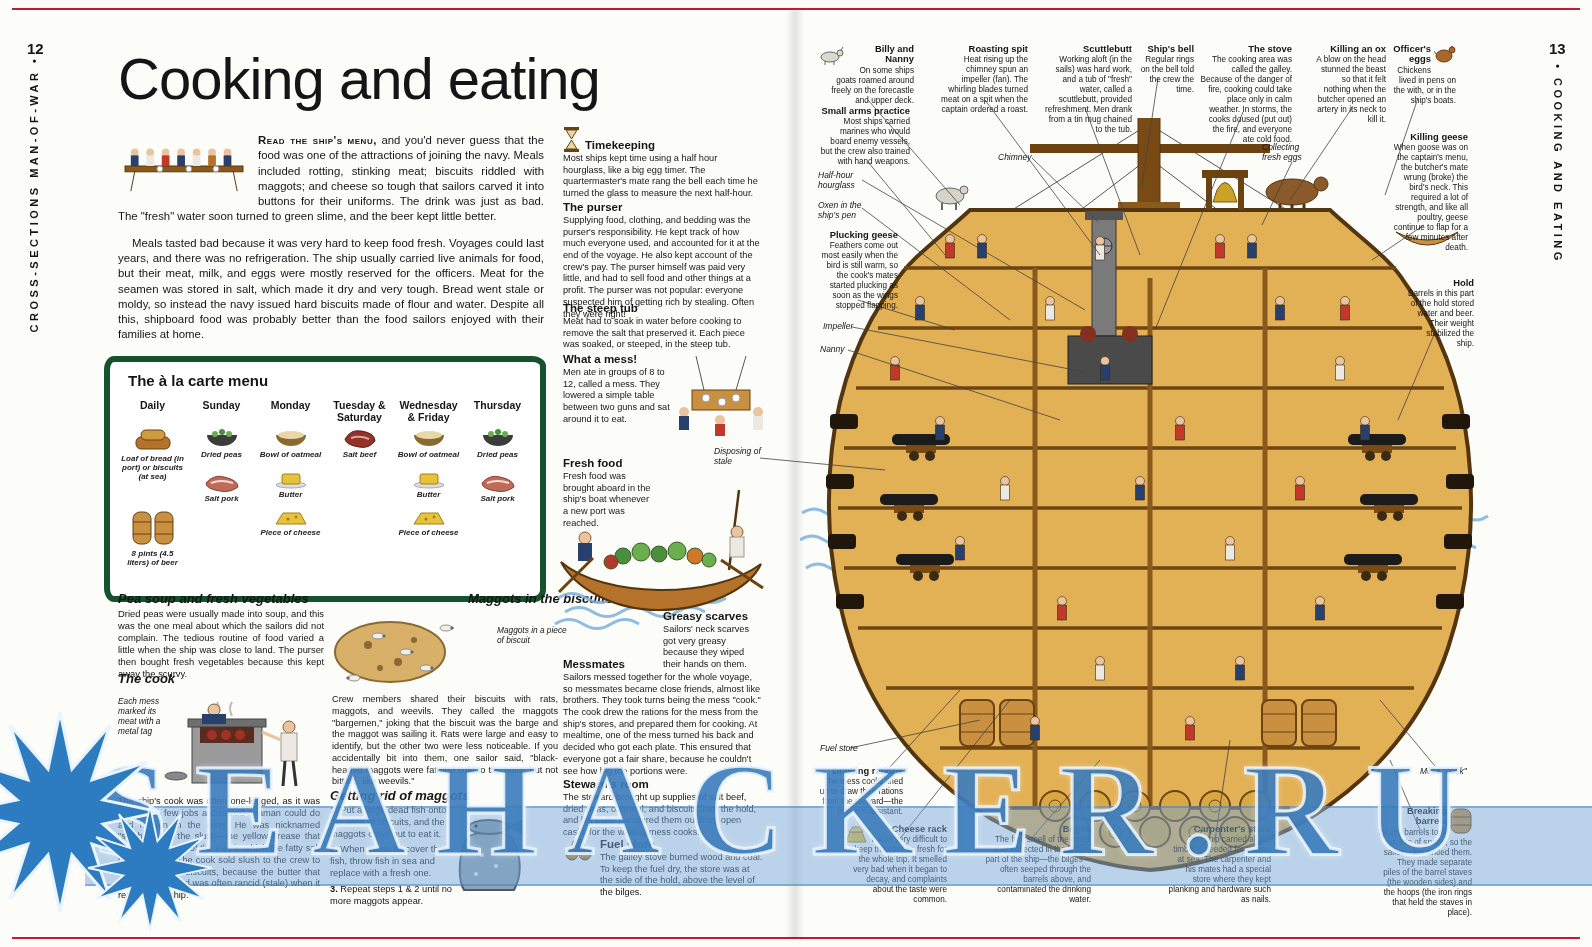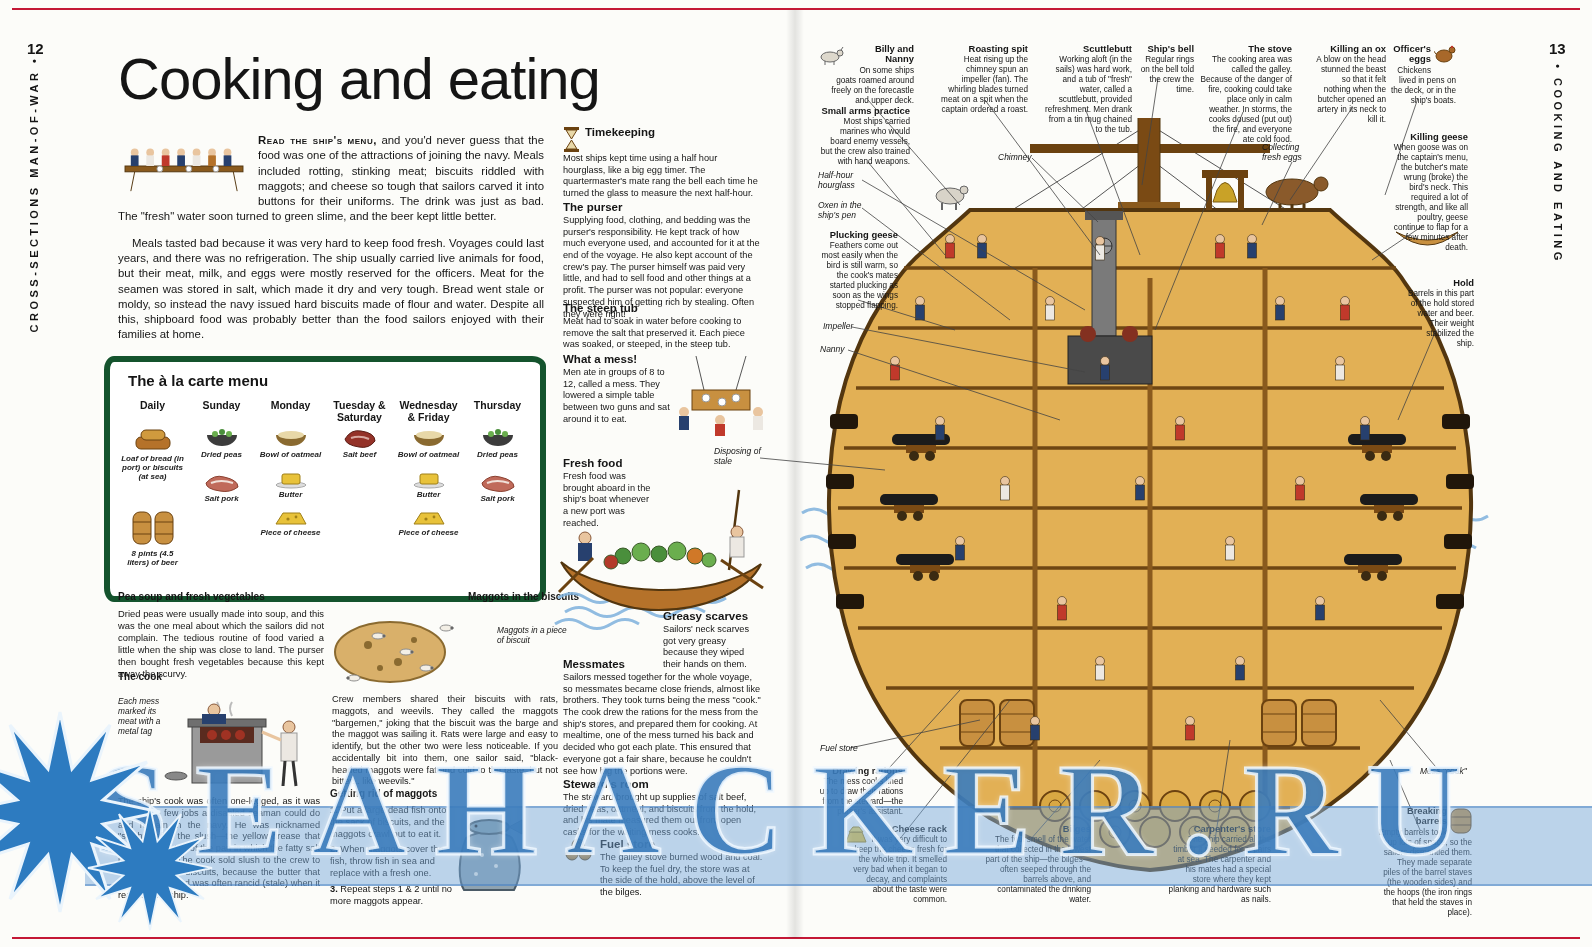--- a/index.html
+++ b/index.html
@@ -21,31 +21,31 @@
   .p2{text-indent:14px;margin-top:11px;}
   .menubox{position:absolute;left:104px;top:356px;width:430px;height:234px;
            border:6px solid #14532d;border-radius:10px 14px 12px 10px/14px 10px 12px 14px;background:#fff;}
   .menutitle{position:absolute;left:18px;top:10px;font-size:15px;font-weight:bold;}
   .menucols{position:absolute;left:8px;top:38px;right:8px;display:flex;}
   .mcol{flex:1;text-align:center;padding:0 3px;}
   .mday{font-size:10.5px;font-weight:bold;min-height:24px;line-height:1.1;margin-bottom:3px;}
   .mitem{margin-bottom:5px;font-weight:bold;}
   .mcap{font-size:8px;font-style:italic;line-height:1.15;color:#222;}
   .micon{display:block;margin:0 auto 1px;}
-  .lsec-h{position:absolute;font-size:10px;font-weight:bold;}
+  .lsec-h{position:absolute;font-size:13px;font-weight:bold;font-style:italic;}
   .lsec-b{position:absolute;font-size:9.4px;line-height:1.28;text-align:justify;}
   .capt{position:absolute;font-size:8.3px;font-style:italic;line-height:1.2;}
   .steps{position:absolute;font-size:9.3px;line-height:1.27;}
   .steps .n{font-weight:bold;}
   .steps p{margin:0 0 4px;}
   
   .msec{position:absolute;}
   .msec-h{font-size:11.5px;font-weight:bold;margin:0 0 2px;}
   .msec-b{font-size:9.2px;line-height:1.27;margin:0;}
-  .headrow{display:flex;align-items:flex-start;gap:5px;}
+  .headrow{display:flex;align-items:flex-end;gap:5px;}
   
   .ann{position:absolute;text-align:right;}
   .ann-h{font-size:9.4px;font-weight:bold;margin-bottom:1px;line-height:1.1;}
   .ann-b{font-size:8.2px;line-height:1.22;}
   .lbl{position:absolute;font-size:8.5px;font-style:italic;line-height:1.2;}
   
   .wm{pointer-events:none;z-index:60;}
   .wm-band{position:absolute;left:85px;top:806px;width:1507px;height:76px;
            background:rgba(118,168,218,0.48);border-top:2px solid rgba(60,120,190,0.45);
            border-bottom:2px solid rgba(60,120,190,0.45);}
@@ -753,21 +753,21 @@
   </div>
 
   <div class="ann" style="left:1390px;top:44px;width:66px">
     <svg style="float:right;margin:0 0 2px 3px" width="22" height="20" viewBox="0 0 22 20">
         <ellipse cx="10" cy="12" rx="8" ry="6" fill="#a8682a" stroke="#6b4210"></ellipse>
         <circle cx="18" cy="6" r="3" fill="#a8682a" stroke="#6b4210"></circle>
         <circle cx="18" cy="3" r="1.3" fill="#c0392b"></circle>
         <line x1="2" y1="10" x2="-1" y2="6" stroke="#6b4210"></line>
       </svg>
     <div class="ann-h">Officer's eggs</div>
-    <div class="ann-b">Chickens lived in pens on the deck, or in the ship's boats.</div>
+    <div class="ann-b">Chickens lived in pens on the with, or in the ship's boats.</div>
   </div>
 
   <div class="ann" style="left:818px;top:106px;width:92px">
     <div class="ann-h">Small arms practice</div>
     <div class="ann-b">Most ships carried marines who would board enemy vessels, but the crew also trained with hand weapons.</div>
   </div>
 
   <div class="ann" style="left:1388px;top:132px;width:80px">
     <div class="ann-h">Killing geese</div>
     <div class="ann-b">When goose was on the captain's menu, the butcher's mate wrung (broke) the bird's neck. This required a lot of strength, and like all poultry, geese continue to flap for a few minutes after death.</div>

